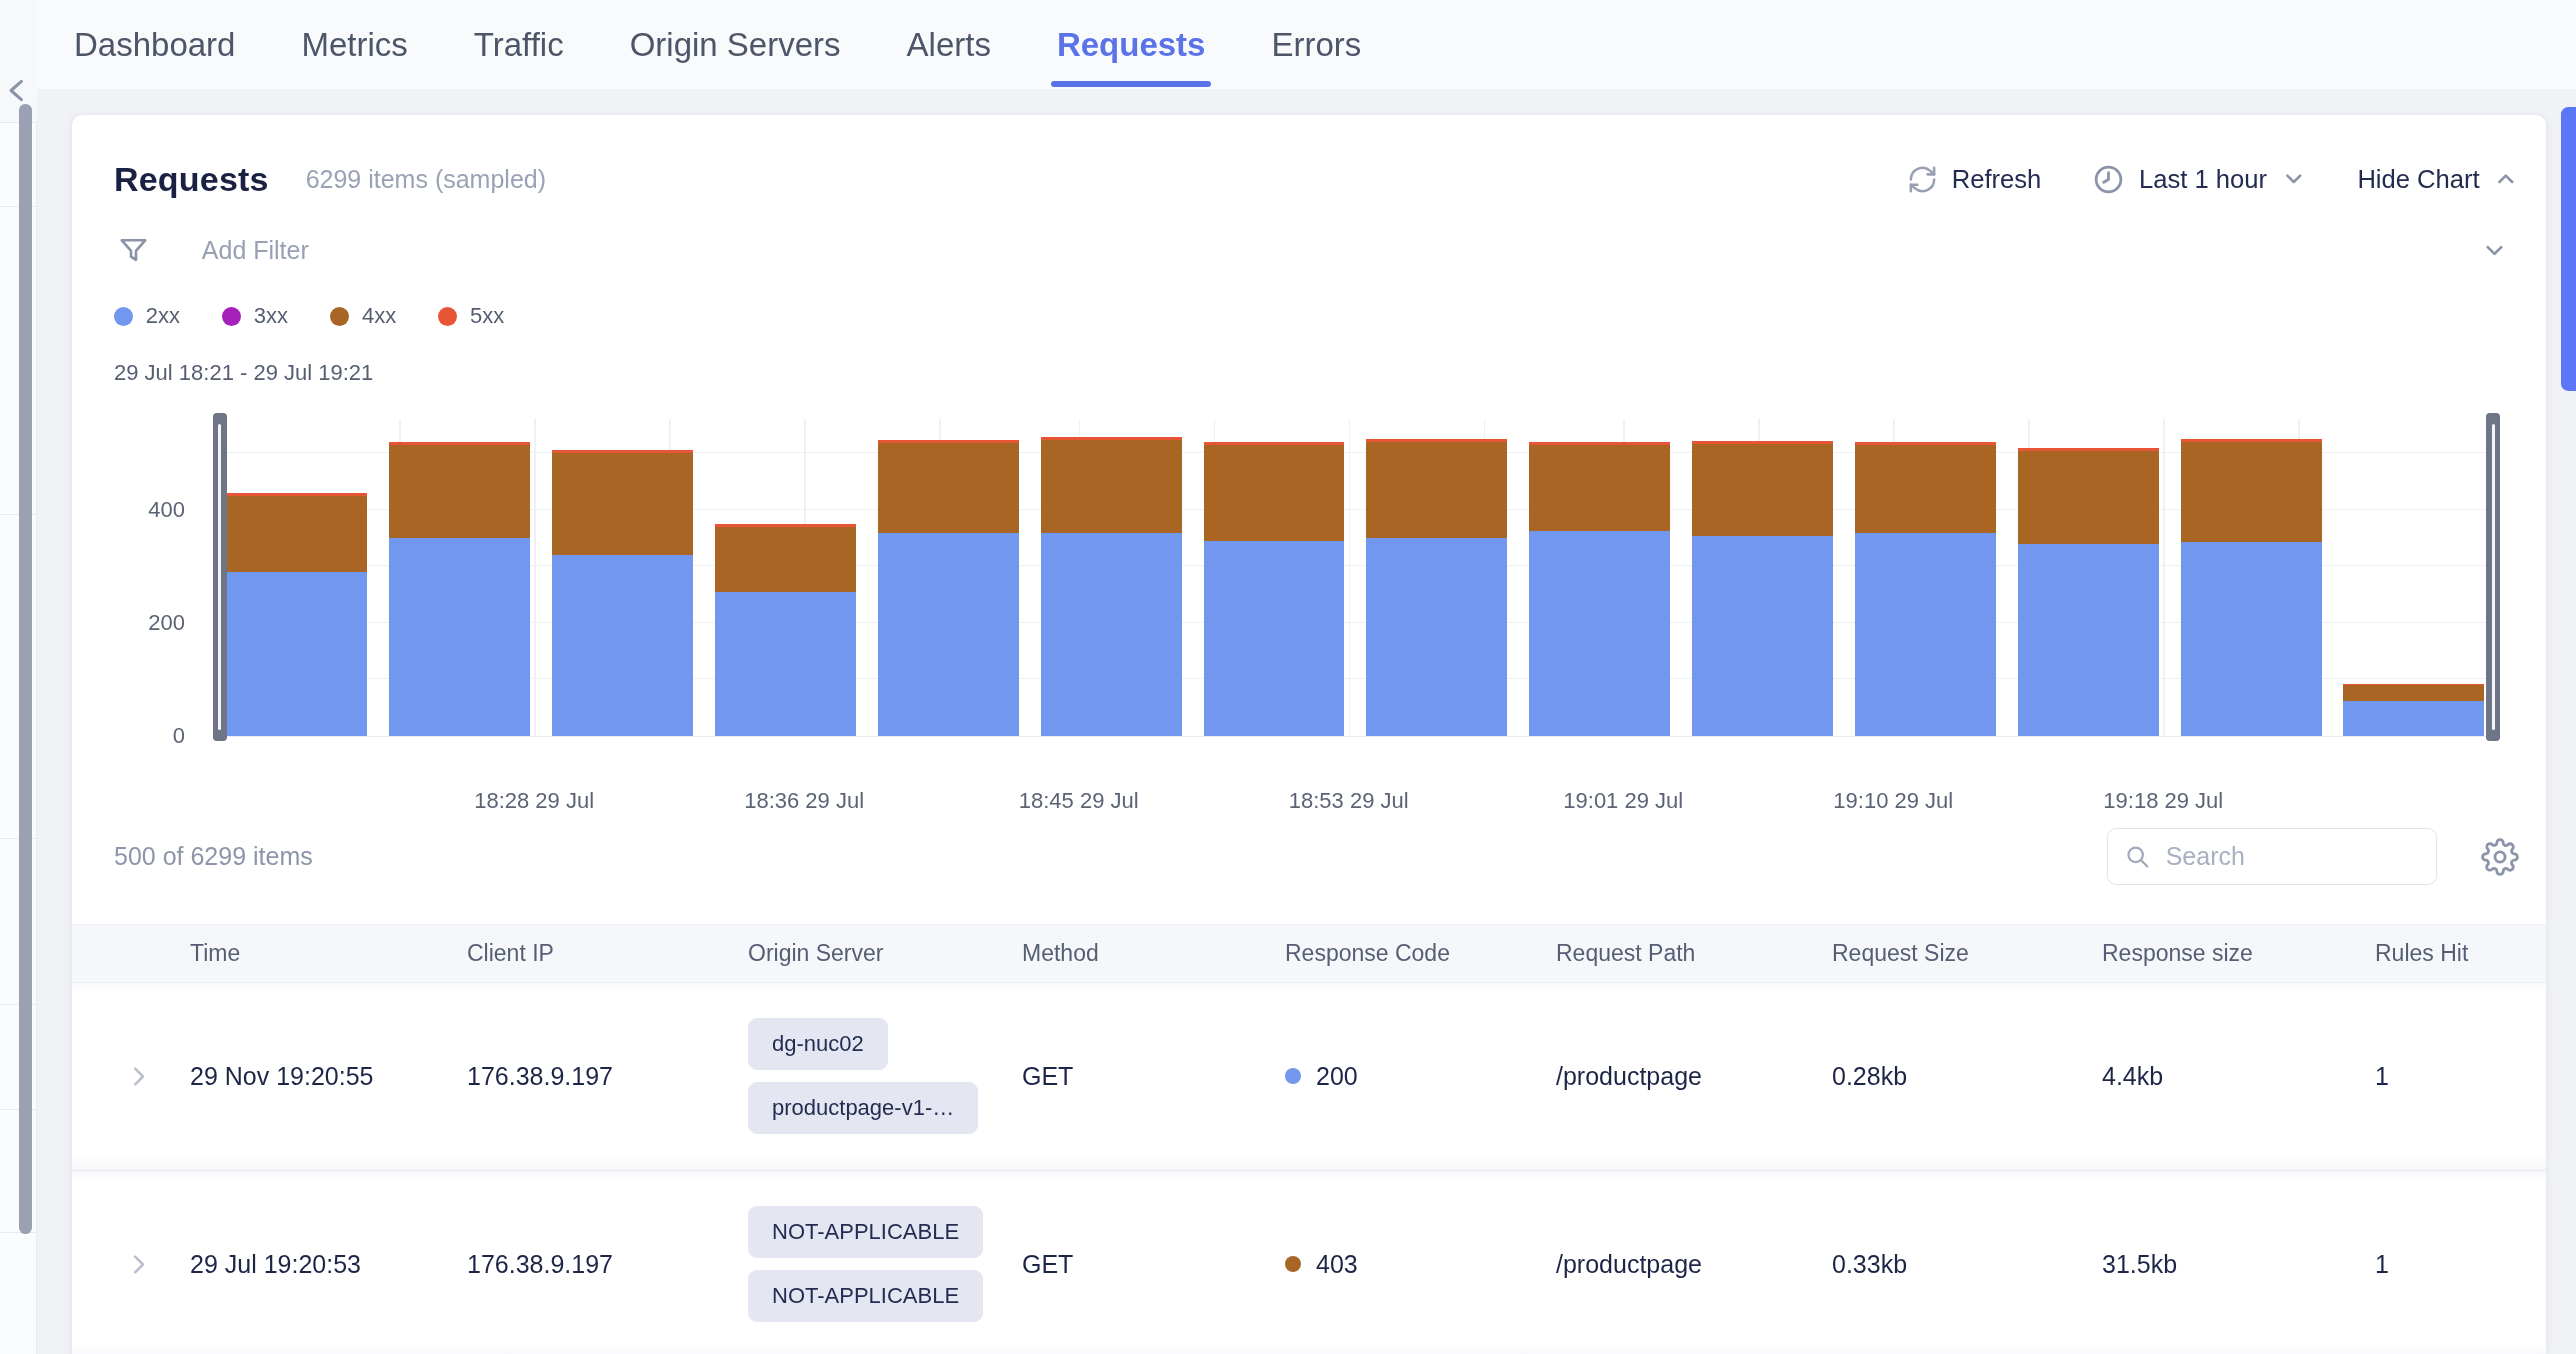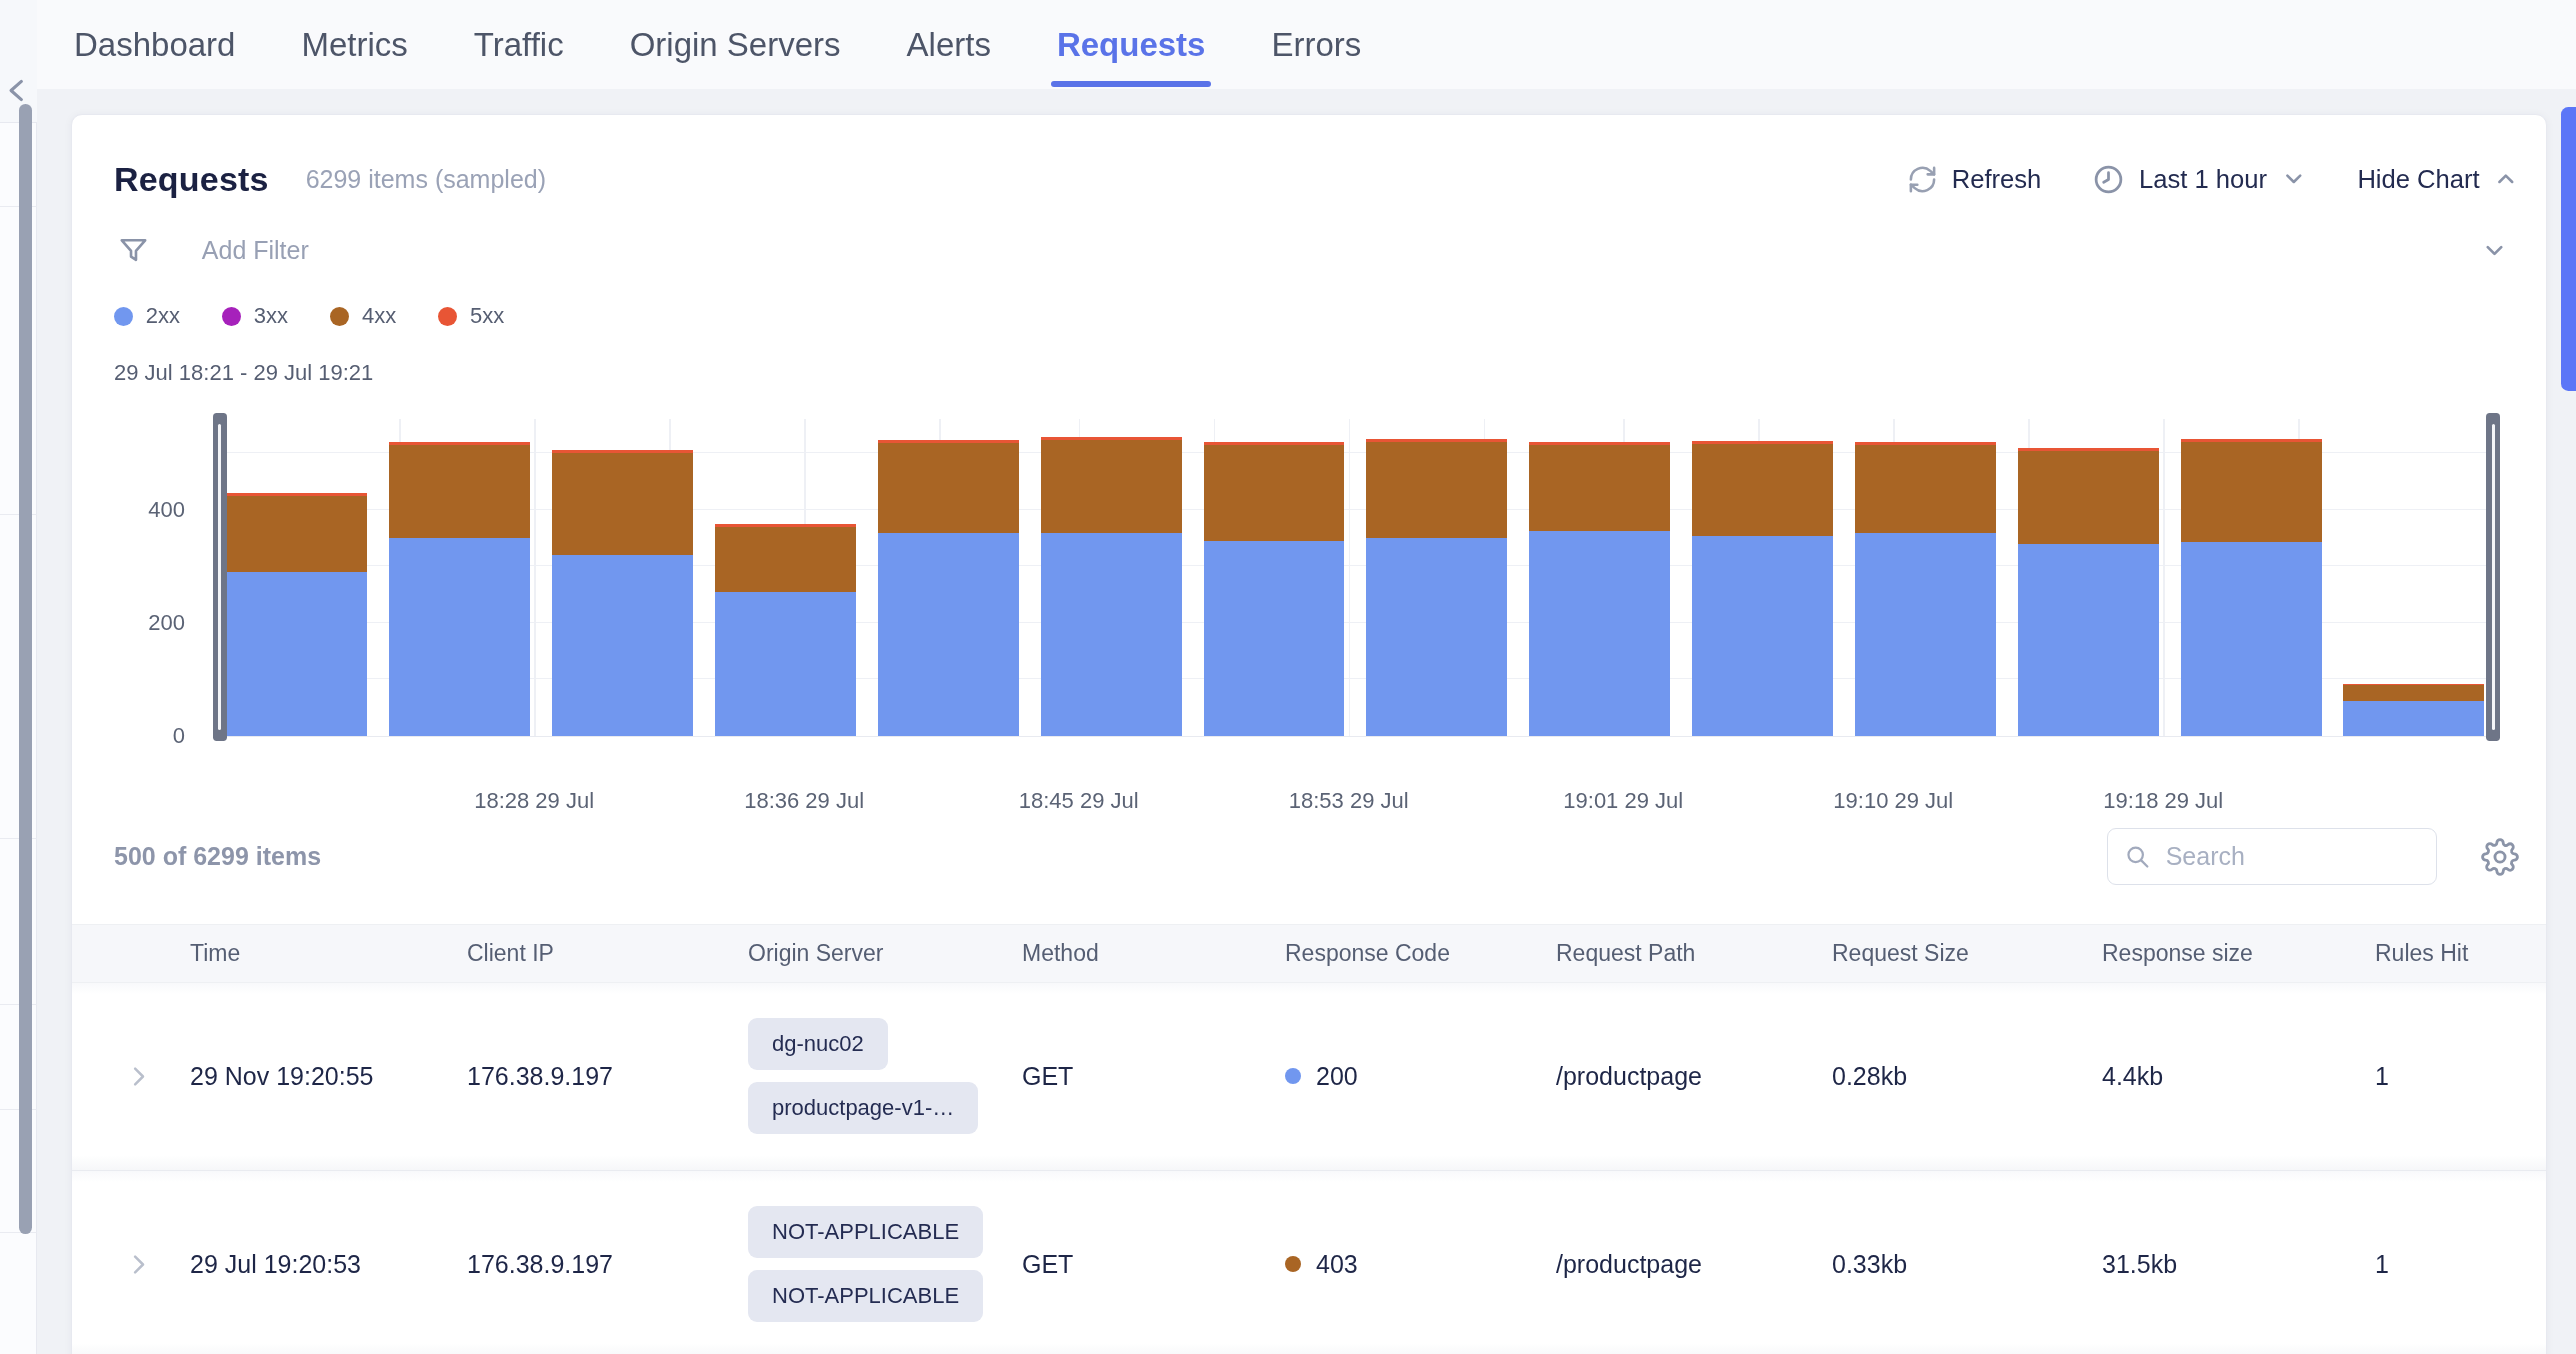--- a/index.html
+++ b/index.html
@@ -50,21 +50,21 @@
   .ylabels { position:absolute; left:0; top:0; width:89px; height:318px; }
   .ylabel { position:absolute; right:18px; font-size:22px; color:#5b6375; }
   .brush { position:absolute; top:-5.5px; bottom:-5.5px; width:13.7px; background:#6e7587; border-radius:3.7px; cursor:ew-resize; z-index:3; }
   .brush::after { content:""; position:absolute; left:5.5px; top:11px; bottom:11px; width:2.7px; background:#f4f5f8; border-radius:1.8px; }
   .brush.left { left:-8.2px; }
   .brush.right { right:-10px; }
   .xlabels { position:relative; height:91px; }
   .xlabel { position:absolute; top:51px; transform:translateX(-50%); font-size:22px; color:#5b6375; white-space:nowrap; }
   
   .table-toolbar { height:58px; display:flex; align-items:center; }
-  .items-summary { font-size:25px; color:#8d95aa;font-weight:bold; }
+  .items-summary { font-size:25px; color:#8d95aa; }
   .toolbar-right { margin-left:auto; display:flex; align-items:center; gap:44px; }
   .search-box { width:330px; height:57px; border:1.8px solid #dde1ea; border-radius:9px; display:flex; align-items:center; padding:0 16.4px; background:#fff; }
   .search-box input { border:none; outline:none; font-size:25px; color:#20284c; width:100%; margin-left:14.6px; font-family:"Liberation Sans", sans-serif; background:transparent; }
   .search-box input::placeholder { color:#a8b0c2; }
   .gear-btn { cursor:pointer; display:flex; align-items:center; }
   
   .table { margin-top:38px; margin-left:-42px; margin-right:-27px; }
   .tr { display:grid; grid-template-columns:118px 277px 281px 274px 263px 271px 276px 270px 273px 1fr; align-items:center; }
   .thead { height:59px; background:#f6f7fa; border-top:0.9px solid #eef0f3; border-bottom:0.9px solid #eef0f3; }
   .th { font-size:23px; font-weight:normal; color:#555e73; }

